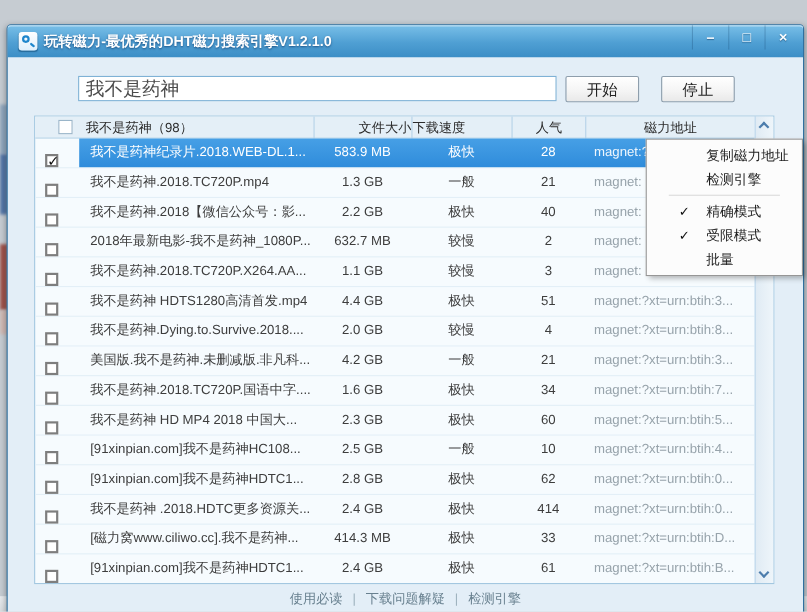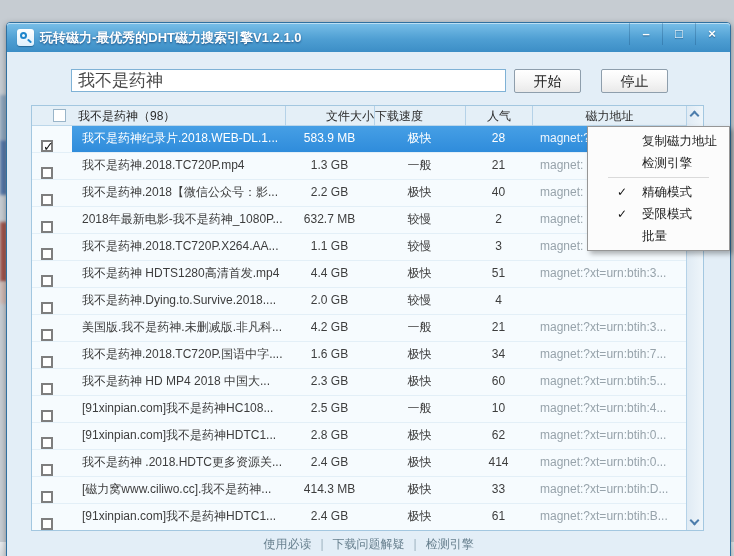--- a/index.html
+++ b/index.html
@@ -220,20 +220,21 @@
   </div>
         <div class="trow">
     <div class="cb-cell">
       <span class="cbx"></span>
     </div>
     <div class="rowmain">
       <span class="c c-name">我不是药神.Dying.to.Survive.2018....</span>
       <span class="c c-size">2.0 GB</span>
       <span class="c c-speed">较慢</span>
       <span class="c c-pop">4</span>
+      <span class="c c-magnet">magnet:?xt=urn:btih:8...</span>
     </div>
   </div>
         <div class="trow">
     <div class="cb-cell">
       <span class="cbx"></span>
     </div>
     <div class="rowmain">
       <span class="c c-name">美国版.我不是药神.未删减版.非凡科...</span>
       <span class="c c-size">4.2 GB</span>
       <span class="c c-speed">一般</span>

